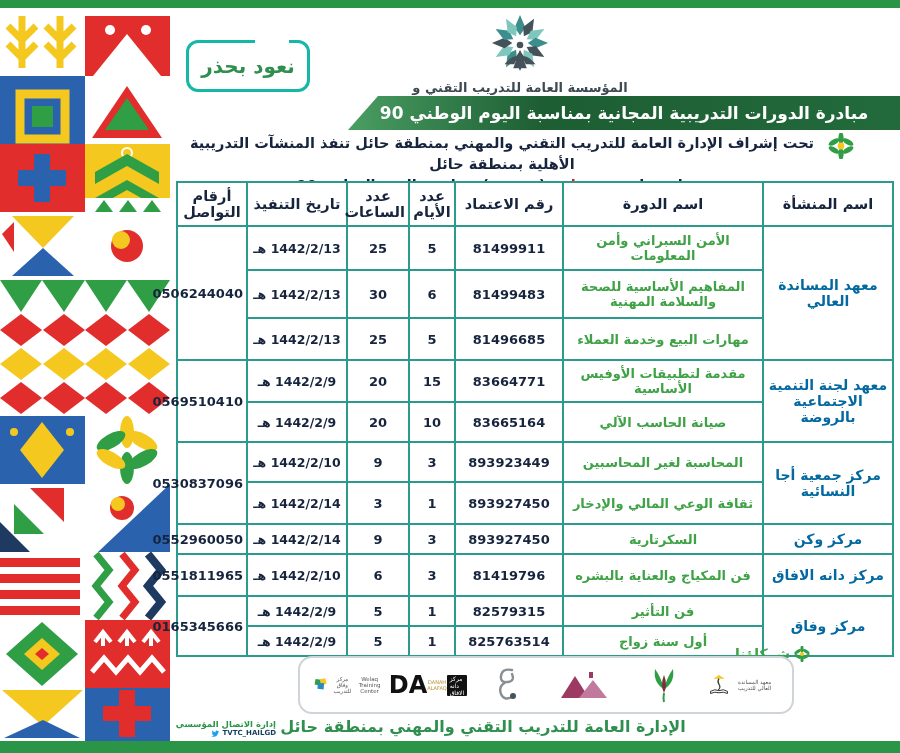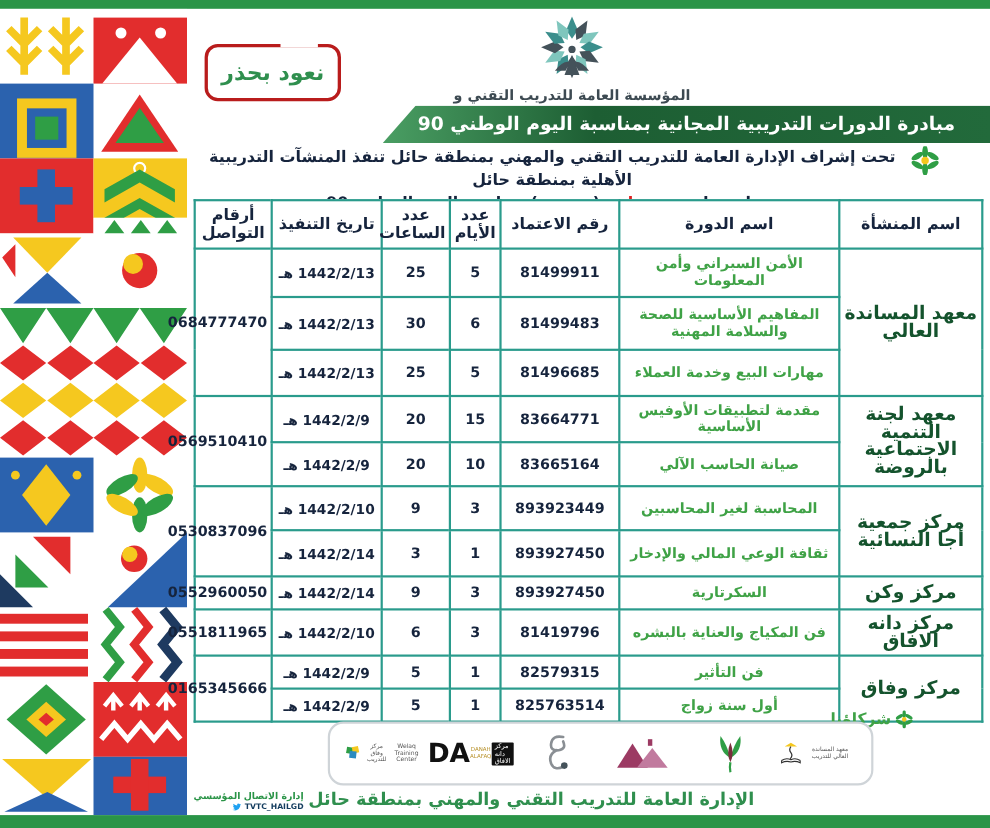--- a/index.html
+++ b/index.html
@@ -4,21 +4,21 @@
 <style>
   html,body{margin:0;padding:0;}
   body{font-family:"DejaVu Sans", sans-serif; background:#fff;}
   .page{position:relative;width:900px;height:753px;background:#fff;overflow:hidden;}
   .bar{position:absolute;left:0;width:900px;background:#2a9447;}
   .bar.top{top:0;height:8px;}
   .bar.bottom{top:741px;height:12px;}
   .pattern{position:absolute;left:0;top:8px;width:170px;height:733px;}
 
   
-  .badge{position:absolute;left:186px;top:40px;width:118px;height:46px;border:3px solid #b91c1c;border-radius:12px;
+  .badge{position:absolute;left:186px;top:40px;width:118px;height:46px;border:3px solid #14b8a6;border-radius:12px;
          display:flex;align-items:center;justify-content:center;background:#fff;}
   .badge:before{content:"";position:absolute;top:-3px;right:18px;width:34px;height:3px;background:#fff;}
   .badge span{color:#2f8f4e;font-weight:bold;font-size:20px;}
   .tvtc{position:absolute;left:400px;top:12px;width:240px;text-align:center;}
   .tvtc .ar{font-size:13px;font-weight:bold;color:#3d4a52;margin-top:2px;}
   .tvtc .en{font-size:9px;color:#8a9299;margin-top:2px;}
   .ndlogo{position:absolute;left:795px;top:10px;width:100px;text-align:center;}
   .ndlogo .l1{color:#2f8f4e;font-weight:bold;font-size:14px;line-height:15px;}
   .ndlogo .l2{color:#2f8f4e;font-weight:bold;font-size:22px;line-height:22px;}
   .ndlogo .strip{display:flex;height:5px;margin:2px 10px;}
@@ -35,28 +35,28 @@
          color:#16243d;font-weight:bold;font-size:14.5px;line-height:21px;padding-right:28px;box-sizing:border-box;}
   .intro .star{position:absolute;right:-2px;top:0px;}
   .intro .red{color:#e02020;}
 
   
   table.courses{position:absolute;left:176px;top:181px;width:716px;border-collapse:collapse;table-layout:fixed;
         direction:rtl;background:#fff;}
   table.courses td,table.courses th{border:2px solid #2a9b8c;padding:1px 3px;vertical-align:middle;text-align:center;}
   table.courses th{color:#16243d;font-size:14.5px;font-weight:bold;line-height:16px;}
   td.course{color:#3fa246;font-weight:bold;font-size:13px;line-height:15px;}
-  td.facility{color:#14532d;font-weight:bold;font-size:17px;line-height:16px;}
+  td.facility{color:#0369a1;font-weight:bold;font-size:14px;line-height:16px;}
   td.num,td.date,td.phone{color:#16243d;font-weight:bold;font-size:13px;}
   td.date{font-size:12.5px;}
   tr.h44{height:44px;} tr.h48{height:48px;} tr.h42{height:42px;} tr.h40{height:40px;} tr.h30{height:30px;}
 
   
   .partners-label{position:absolute;left:735px;top:646px;direction:rtl;display:flex;align-items:center;gap:4px;
-                  color:#3fa246;font-weight:bold;font-size:14px;margin-left:20px;}
+                  color:#3fa246;font-weight:bold;font-size:14px;}
   .partners-box{position:absolute;left:298px;top:656px;width:472px;height:54px;border:2px solid #cfd4d8;border-radius:14px;
                 display:flex;align-items:center;justify-content:space-around;padding:0 10px;background:#fff;}
   .plogo{display:flex;flex-direction:row;align-items:center;justify-content:center;width:72px;}
   .plogo .cap{font-size:5.5px;color:#555;line-height:6px;text-align:center;}
   .plogo .cap2{font-size:5px;color:#b8912a;line-height:6px;text-align:center;}
   .plogo .da{font-weight:bold;font-size:24px;color:#111;line-height:22px;font-family:"DejaVu Sans",sans-serif;}
   .plogo .dabar{background:#111;color:#fff;font-size:6px;padding:0 3px;border-radius:1px;}
 
   
   .footer-org{position:absolute;left:170px;top:717px;width:626px;text-align:center;
@@ -231,21 +231,21 @@
       <th>تاريخ التنفيذ</th>
       <th>أرقام التواصل</th>
     </tr>
     <tr class="h44">
       <td class="facility" rowspan="3">معهد المساندة العالي</td>
       <td class="course">الأمن السبراني وأمن المعلومات</td>
       <td class="num">81499911</td>
       <td class="num">5</td>
       <td class="num">25</td>
       <td class="date">1442/2/13 هـ</td>
-      <td class="phone" rowspan="3">0684777470</td>
+      <td class="phone" rowspan="3">0506244040</td>
     </tr>
     <tr class="h48">
       <td class="course">المفاهيم الأساسية للصحة والسلامة المهنية</td>
       <td class="num">81499483</td>
       <td class="num">6</td>
       <td class="num">30</td>
       <td class="date">1442/2/13 هـ</td>
     </tr>
     <tr class="h42">
       <td class="course">مهارات البيع وخدمة العملاء</td>

